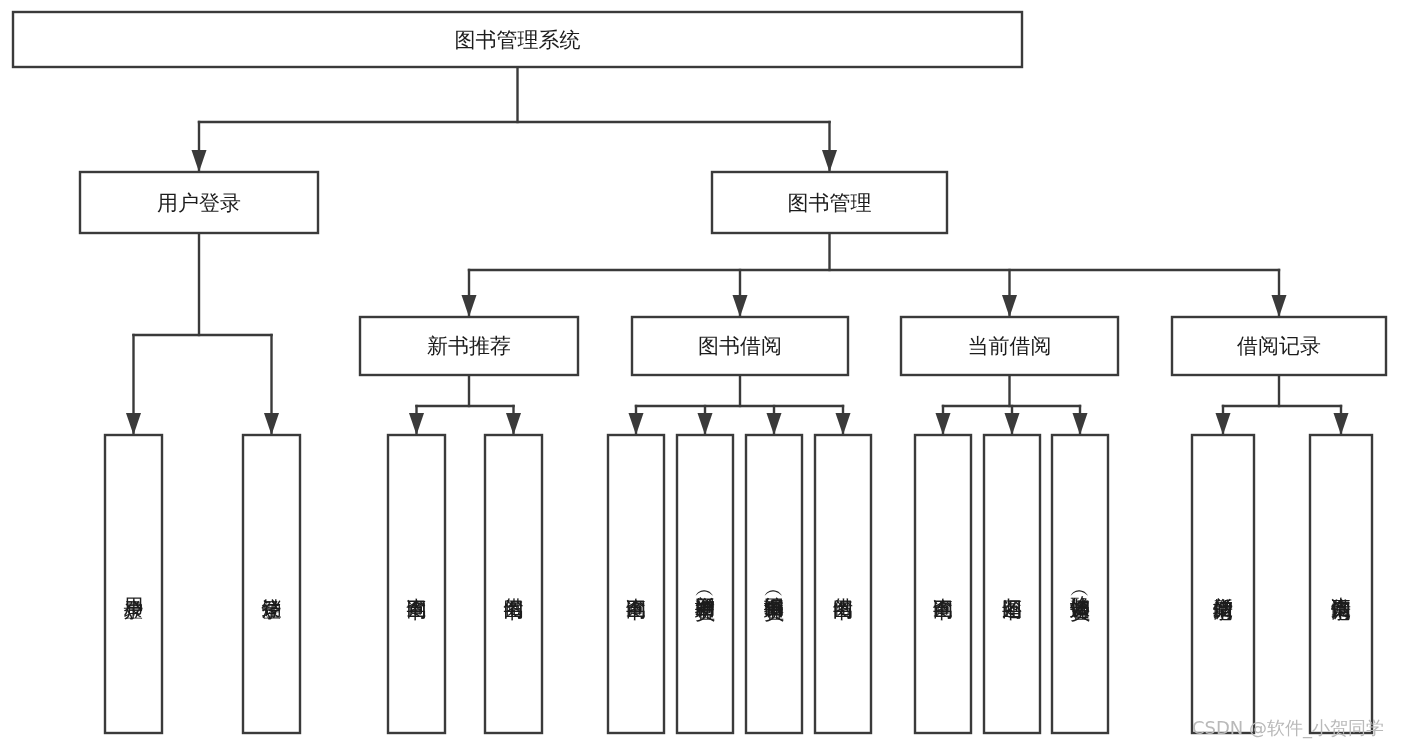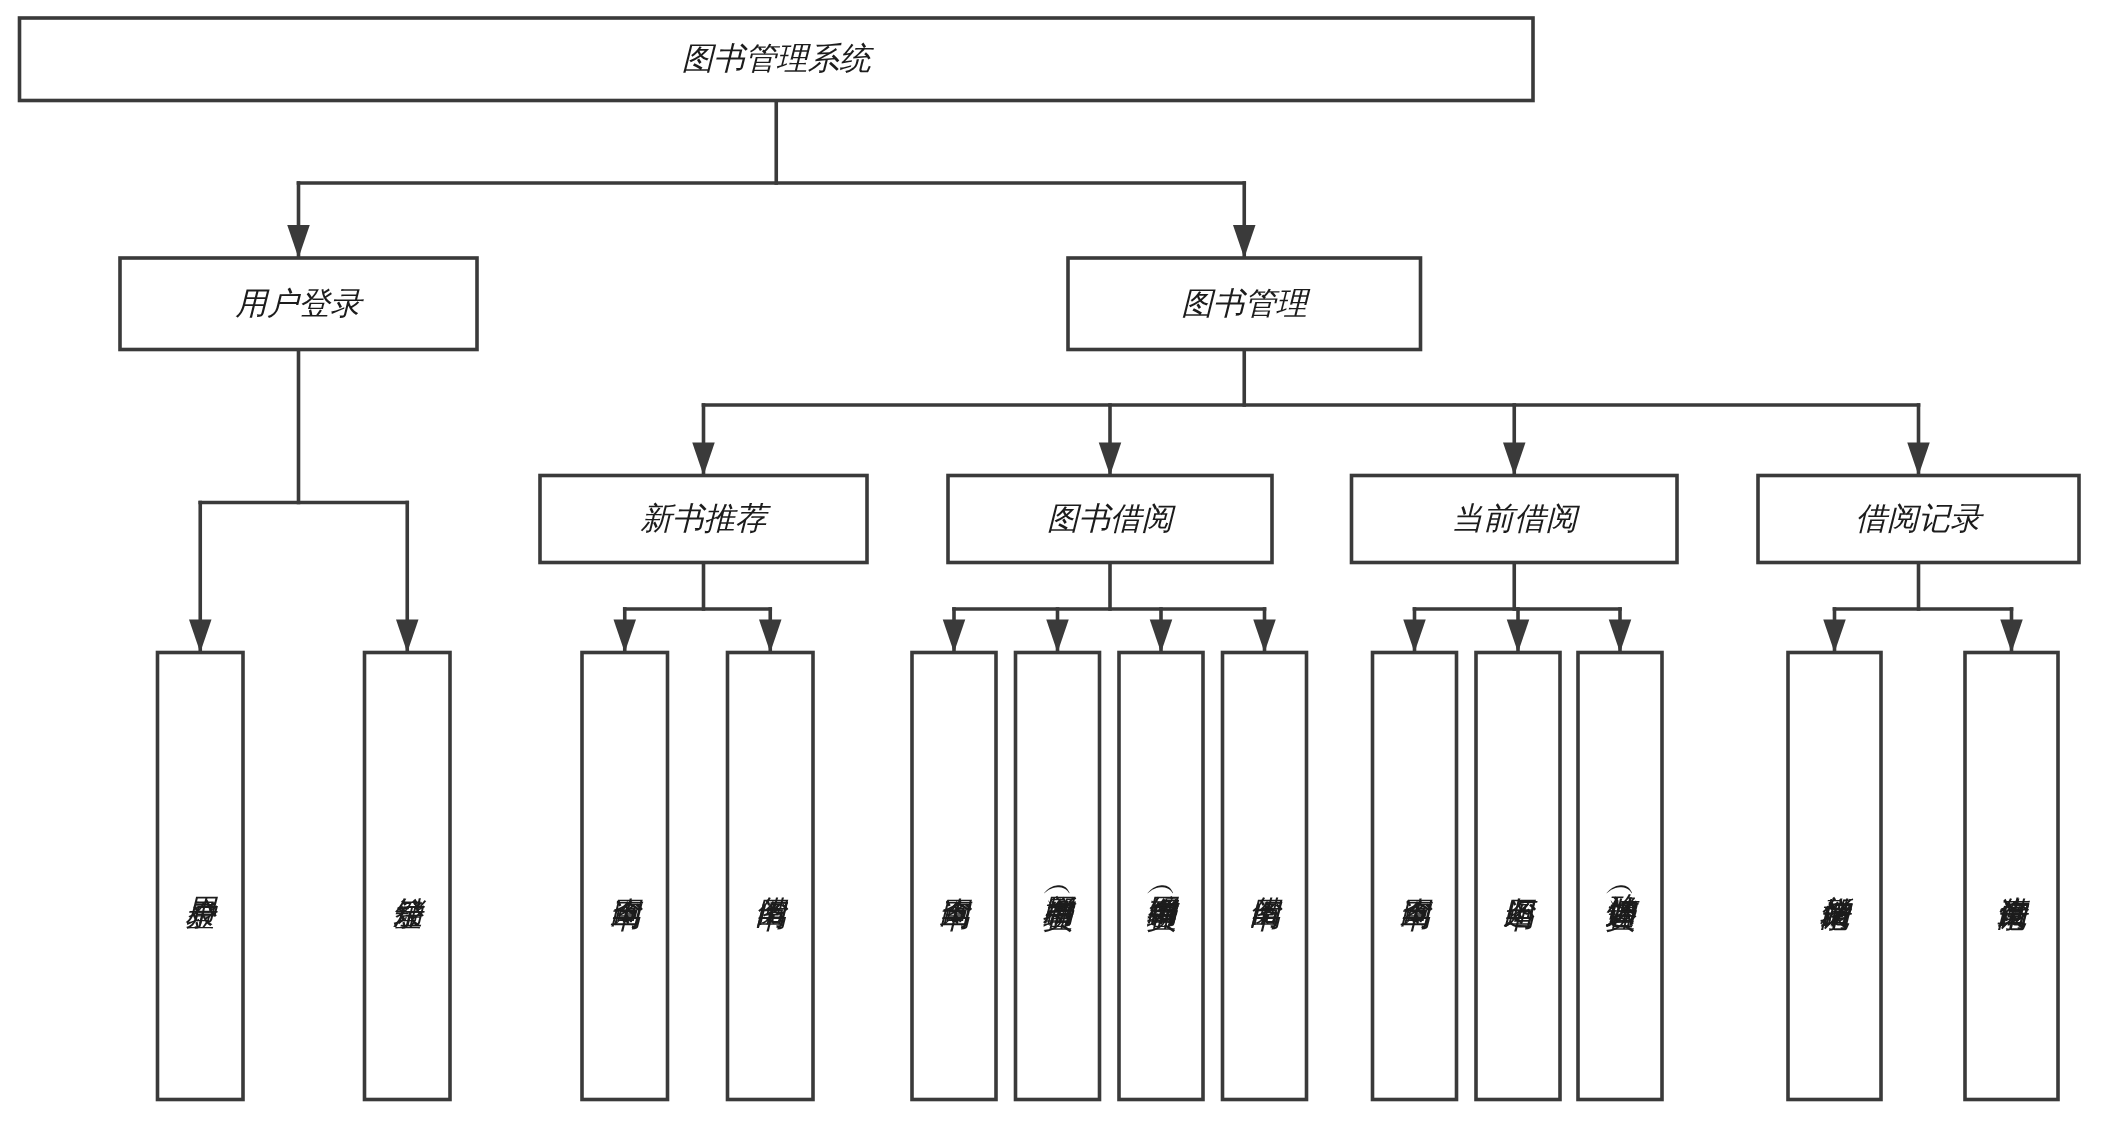--- a/index.html
+++ b/index.html
@@ -11,21 +11,20 @@
     width: 1405px;
     height: 747px;
     font-family: "DejaVu Sans", "Liberation Sans", sans-serif;
     overflow: hidden;
   }
   #diagram-root {
     position: relative;
     width: 1405px;
     height: 747px;
     background: #ffffff;
-    font-style: italic;
   }
   svg.diagram-svg {
     position: absolute;
     top: 0; left: 0;
     width: 1405px;
     height: 747px;
   }
   .node-rect {
     fill: #ffffff;
     stroke: #3a3a3a;
@@ -213,14 +212,15 @@
       <div class="node-label-v" style="left: 677px; top: 435px; width: 56px; height: 298px;">新增图书（管理员）</div>
       <div class="node-label-v" style="left: 746px; top: 435px; width: 56px; height: 298px;">编辑图书（管理员）</div>
       <div class="node-label-v" style="left: 815px; top: 435px; width: 56px; height: 298px;">借阅图书</div>
       <div class="node-label-v" style="left: 915px; top: 435px; width: 56px; height: 298px;">查询图书</div>
       <div class="node-label-v" style="left: 984px; top: 435px; width: 56px; height: 298px;">归还图书</div>
       <div class="node-label-v" style="left: 1052px; top: 435px; width: 56px; height: 298px;">确认归还（管理员）</div>
       <div class="node-label-v" style="left: 1192px; top: 435px; width: 62px; height: 298px;">新增借阅记录</div>
       <div class="node-label-v" style="left: 1310px; top: 435px; width: 62px; height: 298px;">查询借阅记录</div>
     </div>
 
+  <div class="watermark" style="left: 1192px; top: 716px; color: rgb(185, 185, 185);">CSDN @软件_小贺同学</div>
 
 </div>
 
 </body></html>

